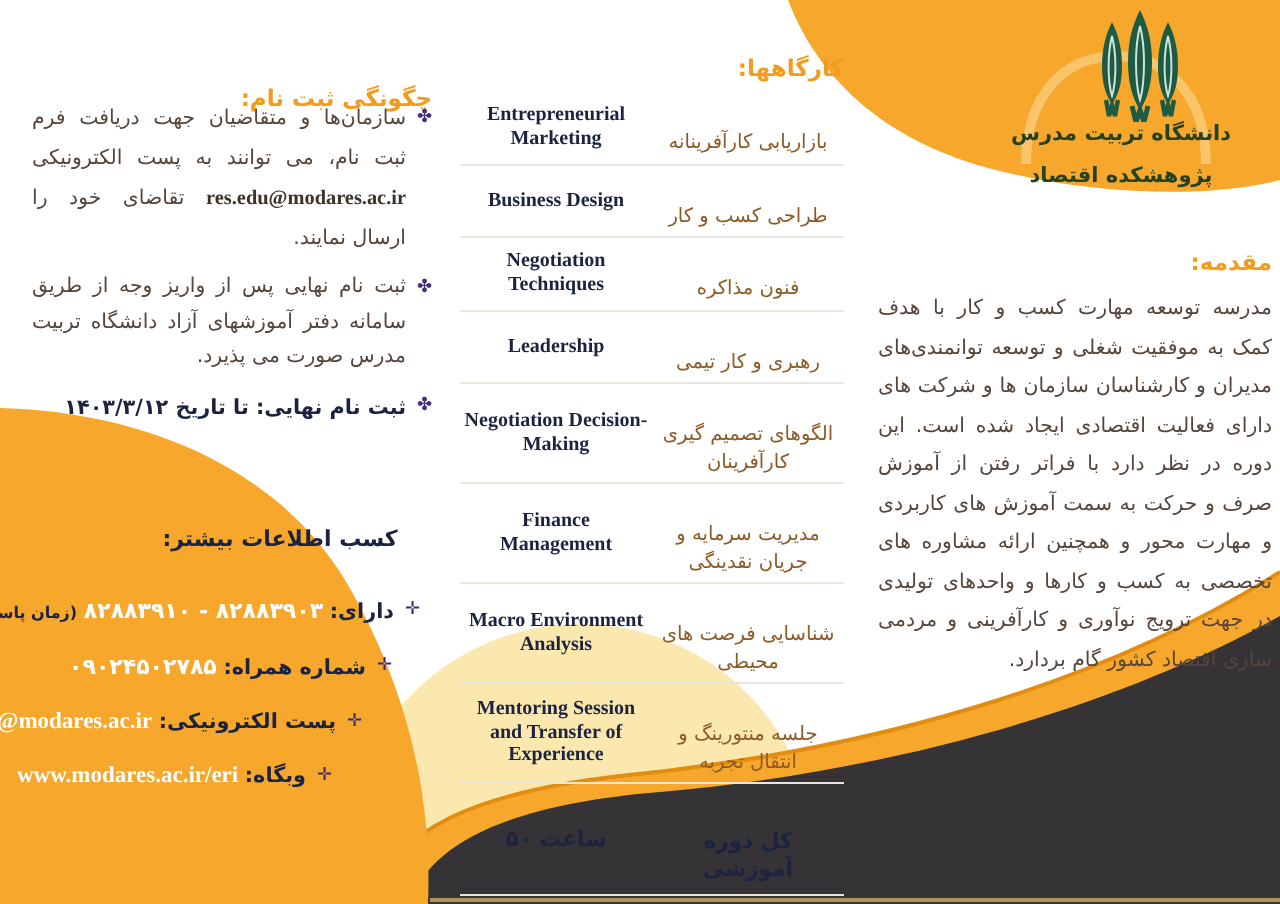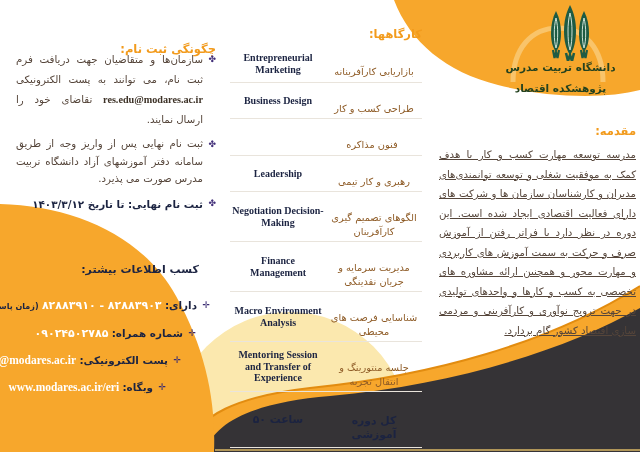--- a/index.html
+++ b/index.html
@@ -18,21 +18,21 @@
   .uni-names{left:478px;top:60px;width:165px;text-align:center;direction:rtl;}
   .uni-name{font-weight:bold;font-size:10.5px;color:#24421f;line-height:14px;}
   .uni-sub{font-weight:bold;font-size:10.5px;color:#24421f;line-height:14px;margin-top:7px;}
   .intro-block{left:439px;top:124px;width:197px;direction:rtl;}
   .sec-heading{
     font-weight:bold;font-size:11.5px;color:#f29b1d;
     text-align:right;margin-bottom:7px;
   }
   .intro-text{
     text-align:justify;text-align-last:right;
-    font-size:10.2px;line-height:19.5px;color:#55453a;text-decoration:underline;
+    font-size:10.2px;line-height:19.5px;color:#55453a;
   }
 
   
   .workshops-heading{left:232px;top:27px;width:190px;direction:rtl;text-align:right;
     font-weight:bold;font-size:11.5px;color:#f29b1d;}
   .wtable{left:230px;top:46px;width:192px;direction:rtl;}
   .wrow{display:flex;align-items:center;border-bottom:1px solid #e9e4dc;padding:3px 0;}
   .wcell-fa{width:50%;text-align:center;font-size:9.8px;line-height:13.5px;color:#8e5b26;padding:0 2px;margin-top:16px;}
   .wcell-en{width:50%;text-align:center;direction:ltr;
     font-family:"Liberation Serif",serif;font-weight:bold;
@@ -120,20 +120,21 @@
     <div class="wrow">
       <div class="wcell-fa">بازاریابی کارآفرینانه</div>
       <div class="wcell-en">Entrepreneurial Marketing</div>
     </div>
     <div class="wrow">
       <div class="wcell-fa">طراحی کسب و کار</div>
       <div class="wcell-en">Business Design</div>
     </div>
     <div class="wrow">
       <div class="wcell-fa">فنون مذاکره</div>
+      <div class="wcell-en">Negotiation Techniques</div>
     </div>
     <div class="wrow">
       <div class="wcell-fa">رهبری و کار تیمی</div>
       <div class="wcell-en">Leadership</div>
     </div>
     <div class="wrow">
       <div class="wcell-fa">الگوهای تصمیم گیری کارآفرینان</div>
       <div class="wcell-en">Negotiation Decision-Making</div>
     </div>
     <div class="wrow">

